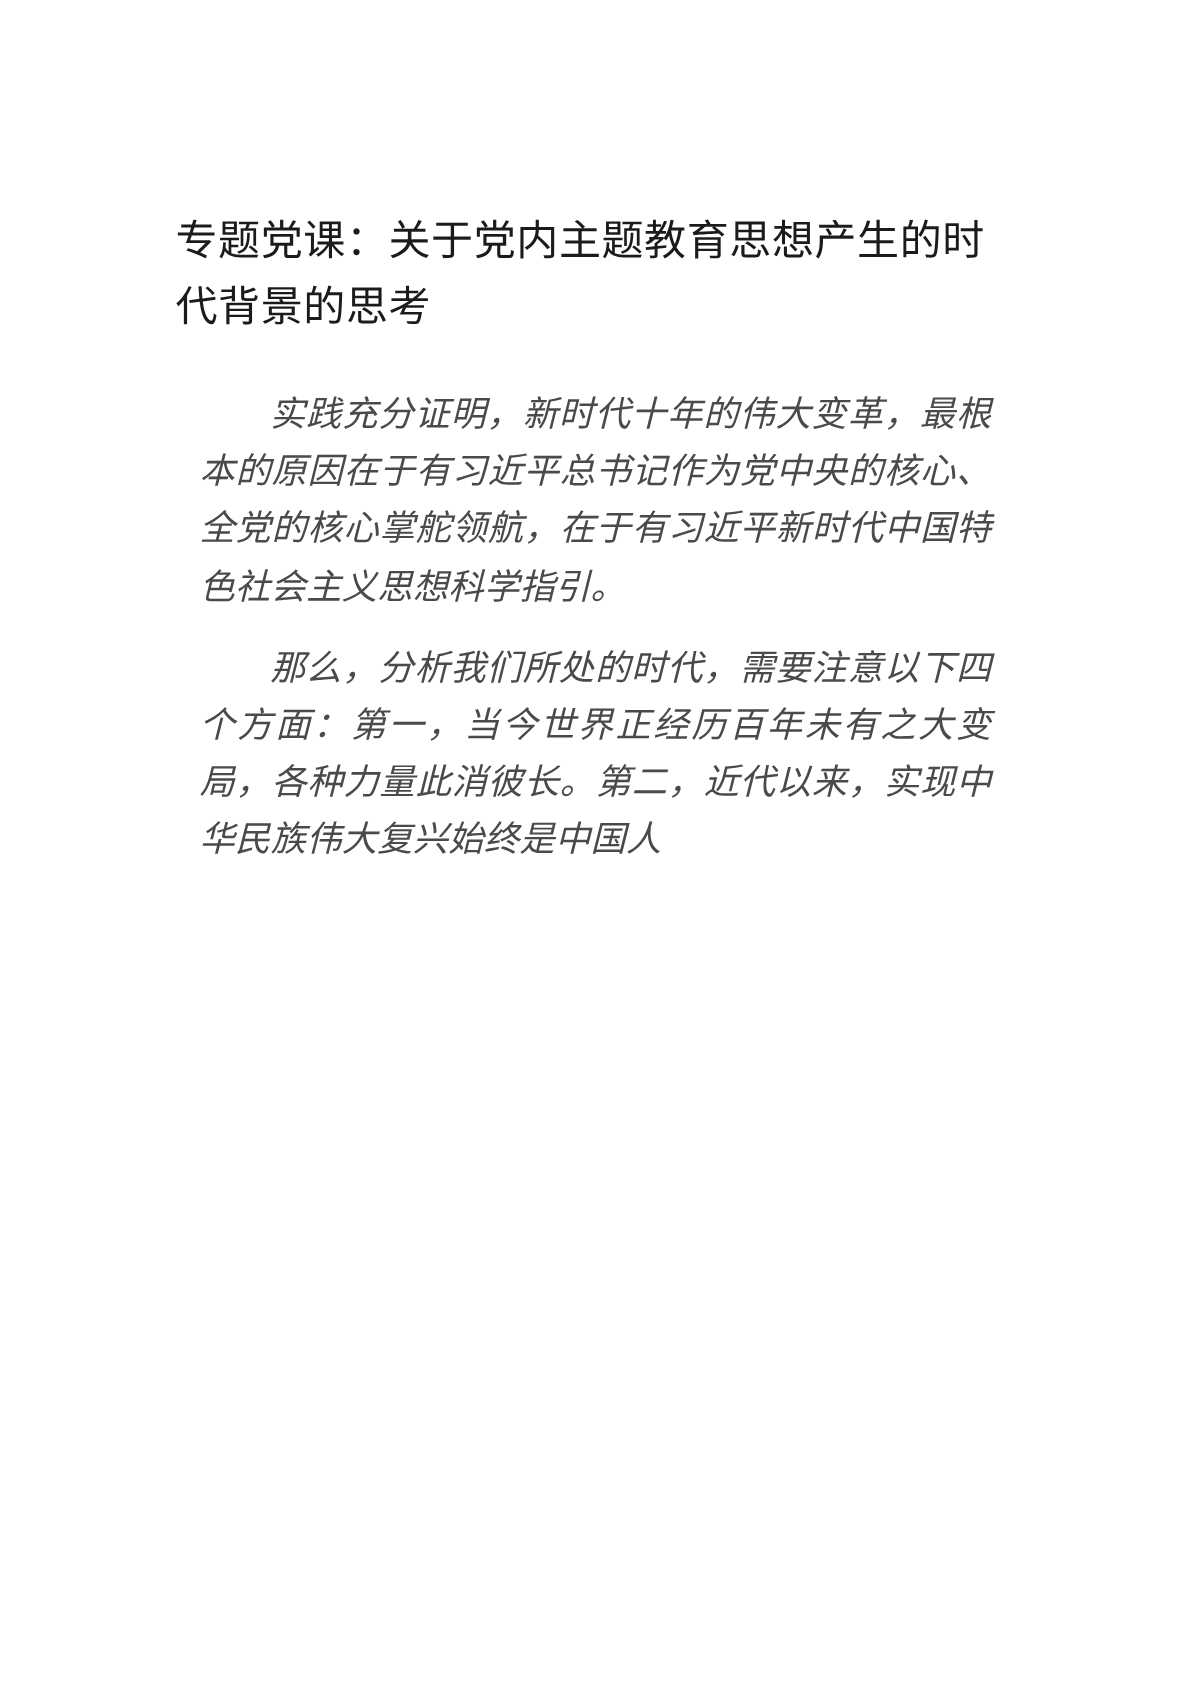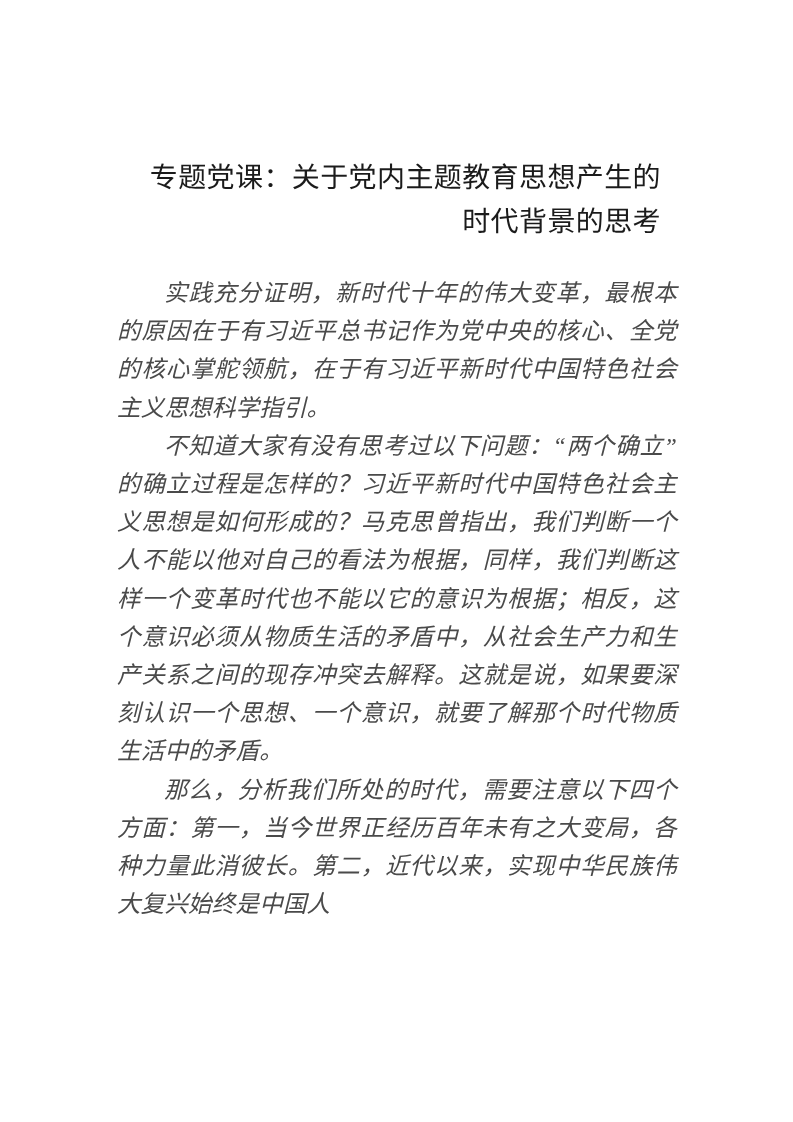--- a/index.html
+++ b/index.html
@@ -20,39 +20,39 @@
   }
 
   .content {
     position: absolute;
     left: 117px;
     top: 0;
     width: 560px;
   }
 
   .doc-title {
-    margin: 16px;
+    margin: 0;
     padding: 0;
     padding-top: 140px;
     font-family: "Liberation Serif", "DejaVu Serif", serif;
     font-size: 28px;
     line-height: 44px;
     font-weight: 400;
     color: #1b1b1b;
-    text-align: right;
+    text-align: left;
     letter-spacing: 0.4px;
     text-indent: 0;
   }
 
   .body-block {
     margin-top: 30px;
   }
 
   p.para {
-    margin: 0;
+    margin: 16px;
     padding: 0;
     font-family: "Liberation Serif", "DejaVu Serif", serif;
     font-size: 23.5px;
     line-height: 38.2px;
     color: #4a4a4a;
     text-align: justify;
     text-justify: inter-character;
     text-indent: 2em;
     letter-spacing: 0.2px;
     font-style: italic;
@@ -66,18 +66,17 @@
 </head>
 <body>
 
 <div class="page">
   <div class="content">
 
     <h1 class="doc-title">专题党课：关于党内主题教育思想产生的时代背景的思考</h1>
 
     <div class="body-block">
       <p class="para">实践充分证明，新时代十年的伟大变革，最根本的原因在于有习近平总书记作为党中央的核心、全党的核心掌舵领航，在于有习近平新时代中国特色社会主义思想科学指引。</p>
-      <p class="para">不知道大家有没有思考过以下问题：“两个确立”的确立过程是怎样的？习近平新时代中国特色社会主义思想是如何形成的？马克思曾指出，我们判断一个人不能以他对自己的看法为根据，同样，我们判断这样一个变革时代也不能以它的意识为根据；相反，这个意识必须从物质生活的矛盾中，从社会生产力和生产关系之间的现存冲突去解释。这就是说，如果要深刻认识一个思想、一个意识，就要了解那个时代物质生活中的矛盾。</p>
       <p class="para">那么，分析我们所处的时代，需要注意以下四个方面：第一，当今世界正经历百年未有之大变局，各种力量此消彼长。第二，近代以来，实现中华民族伟大复兴始终是中国人</p>
     </div>
 
   </div>
 </div>
 
 </body></html>

